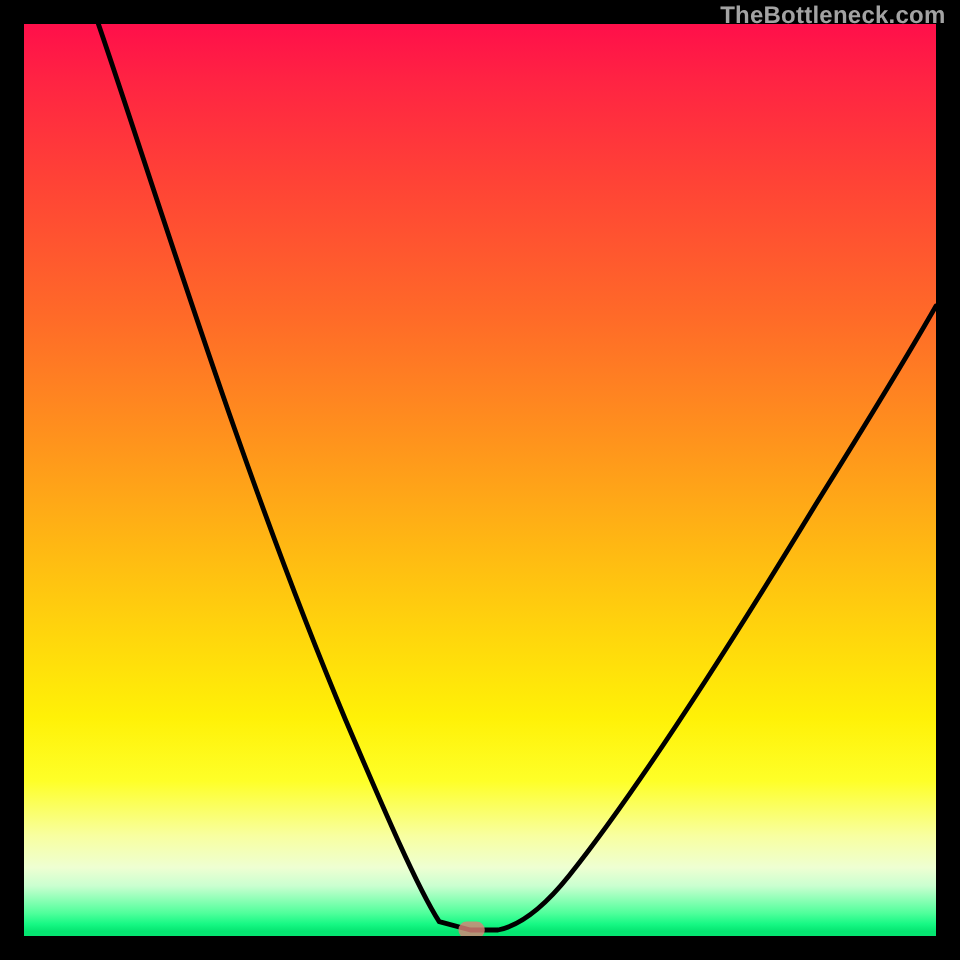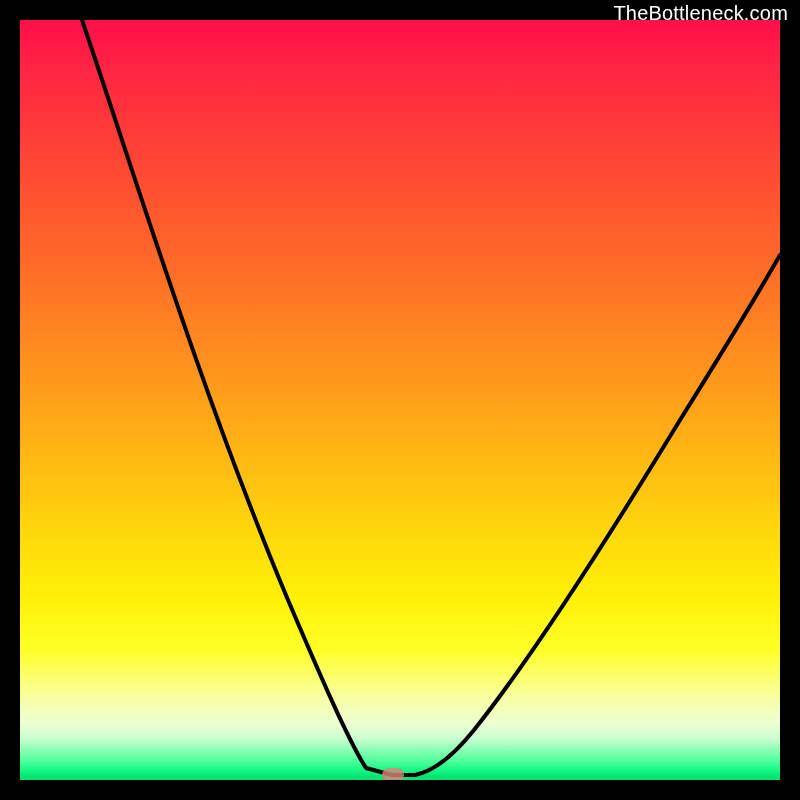--- a/index.html
+++ b/index.html
@@ -66,22 +66,22 @@
     border-radius: 9px;
     background: #d98277;
     opacity: 0.82;
     transform: translate(-50%, -50%);
   }
   .watermark {
     position: absolute;
     top: 2px;
     right: 12px;
     font-size: 20px;
-    font-weight: 400;
-    color: #ffffff;
+    font-weight: 700;
+    color: #a3a3a3;
     letter-spacing: 0.2px;
     user-select: none;
   }
 </style>
 </head>
 <body>
 
 <div class="frame">
 
   <div class="watermark">TheBottleneck.com</div>

